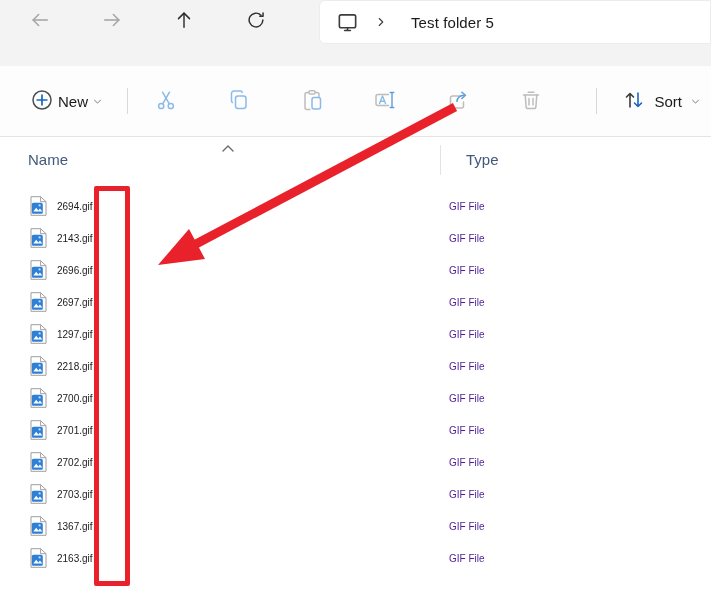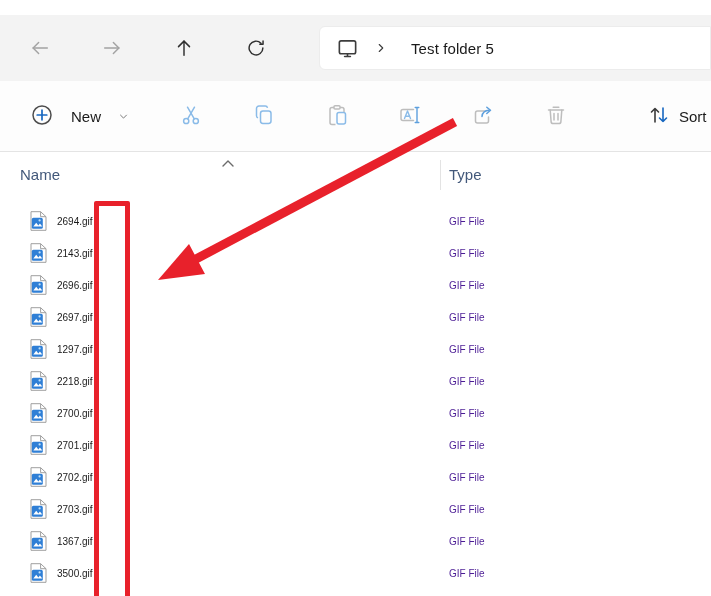--- a/index.html
+++ b/index.html
@@ -11,23 +11,21 @@
     overflow: hidden;
     color: #1b1b1b;
   }
   .window { position: relative; width: 711px; height: 596px; }
 
   
   .navbar {
     height: 66px;
     background: #f3f3f3;
     display: flex;
-    align-items: center;
     padding-left: 20px;
-    margin-top: 15px;
   }
   .nav-btn {
     width: 40px; height: 40px;
     border: none; background: transparent;
     display: flex; align-items: center; justify-content: center;
     margin-right: 32px;
     border-radius: 5px;
     cursor: pointer;
   }
   .nav-btn svg { display: block; }
@@ -50,21 +48,21 @@
   
   .toolbar {
     height: 71px;
     background: #fdfdfd;
     border-bottom: 1px solid #e4e4e4;
     display: flex;
     align-items: center;
     padding-left: 20px;
   }
   .btn-new {
-    display: flex; align-items: center; gap: 17px;
+    display: flex; align-items: center; gap: 4px;
     border: none; background: transparent;
     font-family: inherit; font-size: 15px; color: #1a1a1a;
     padding: 8px 10px; border-radius: 5px; cursor: pointer;
   }
   .tb-divider {
     width: 1px; height: 26px; background: #d9d9d9; margin: 0 0 0 14px;
   }
   .tool-icons { display: flex; margin-left: 16px; }
   .tool-btn {
     width: 44px; height: 40px;
@@ -81,27 +79,27 @@
   }
 
   
   .list-header {
     position: relative;
     height: 44px;
     display: flex; align-items: center;
     font-size: 15px;
     color: #42587a;
   }
-  .col-name { padding-left: 20px; cursor: pointer; }
+  .col-name { padding-left: 28px; cursor: pointer; }
   .sort-indicator { position: absolute; left: 221px; top: 2px; }
   .col-divider {
     position: absolute; left: 440px; top: 8px;
     width: 1px; height: 30px; background: #e3e3e3;
   }
-  .col-type { position: absolute; left: 449px; cursor: pointer; }
+  .col-type { position: absolute; left: 466px; cursor: pointer; }
 
   
   .file-list { padding-top: 9px; }
   .file-row {
     position: relative;
     height: 32px;
     display: flex; align-items: center;
     font-size: 10px;
   }
   .file-icon { position: absolute; left: 30px; top: 6px; width: 17px; height: 20px; }
@@ -447,21 +445,21 @@
     <div class="file-row">
       <span class="file-icon">
         <svg width="17" height="20" viewBox="0 0 17 20" fill="none">
             <path d="M1 .7h9.6l5.4 5v13.6H1z" fill="#ffffff" stroke="#9f9f9f" stroke-width="1"></path>
             <path d="M10.6 .7v5h5.4" fill="none" stroke="#9f9f9f" stroke-width="1"></path>
             <rect x="1.8" y="6.8" width="11" height="11" rx="1.6" fill="#2f7fd6"></rect>
             <path d="M3.3 15.6l2.9-3.9 2.2 2.7 1.5-1.8 2.4 3z" fill="#ffffff"></path>
             <circle cx="9.6" cy="9.4" r="1.1" fill="#bfe0f8"></circle>
           </svg>
       </span>
-      <span class="file-name">3500.gif</span>
+      <span class="file-name">2163.gif</span>
       <span class="file-type">GIF File</span>
     </div>
   </div>
 
   <div class="anno-rect"></div>
 
   <svg class="anno-arrow" viewBox="0 0 711 596">
     <line x1="455" y1="107" x2="196" y2="244" stroke="#e8212b" stroke-width="9"></line>
     <polygon points="158,265 189,229 205,259" fill="#e8212b"></polygon>
   </svg>

